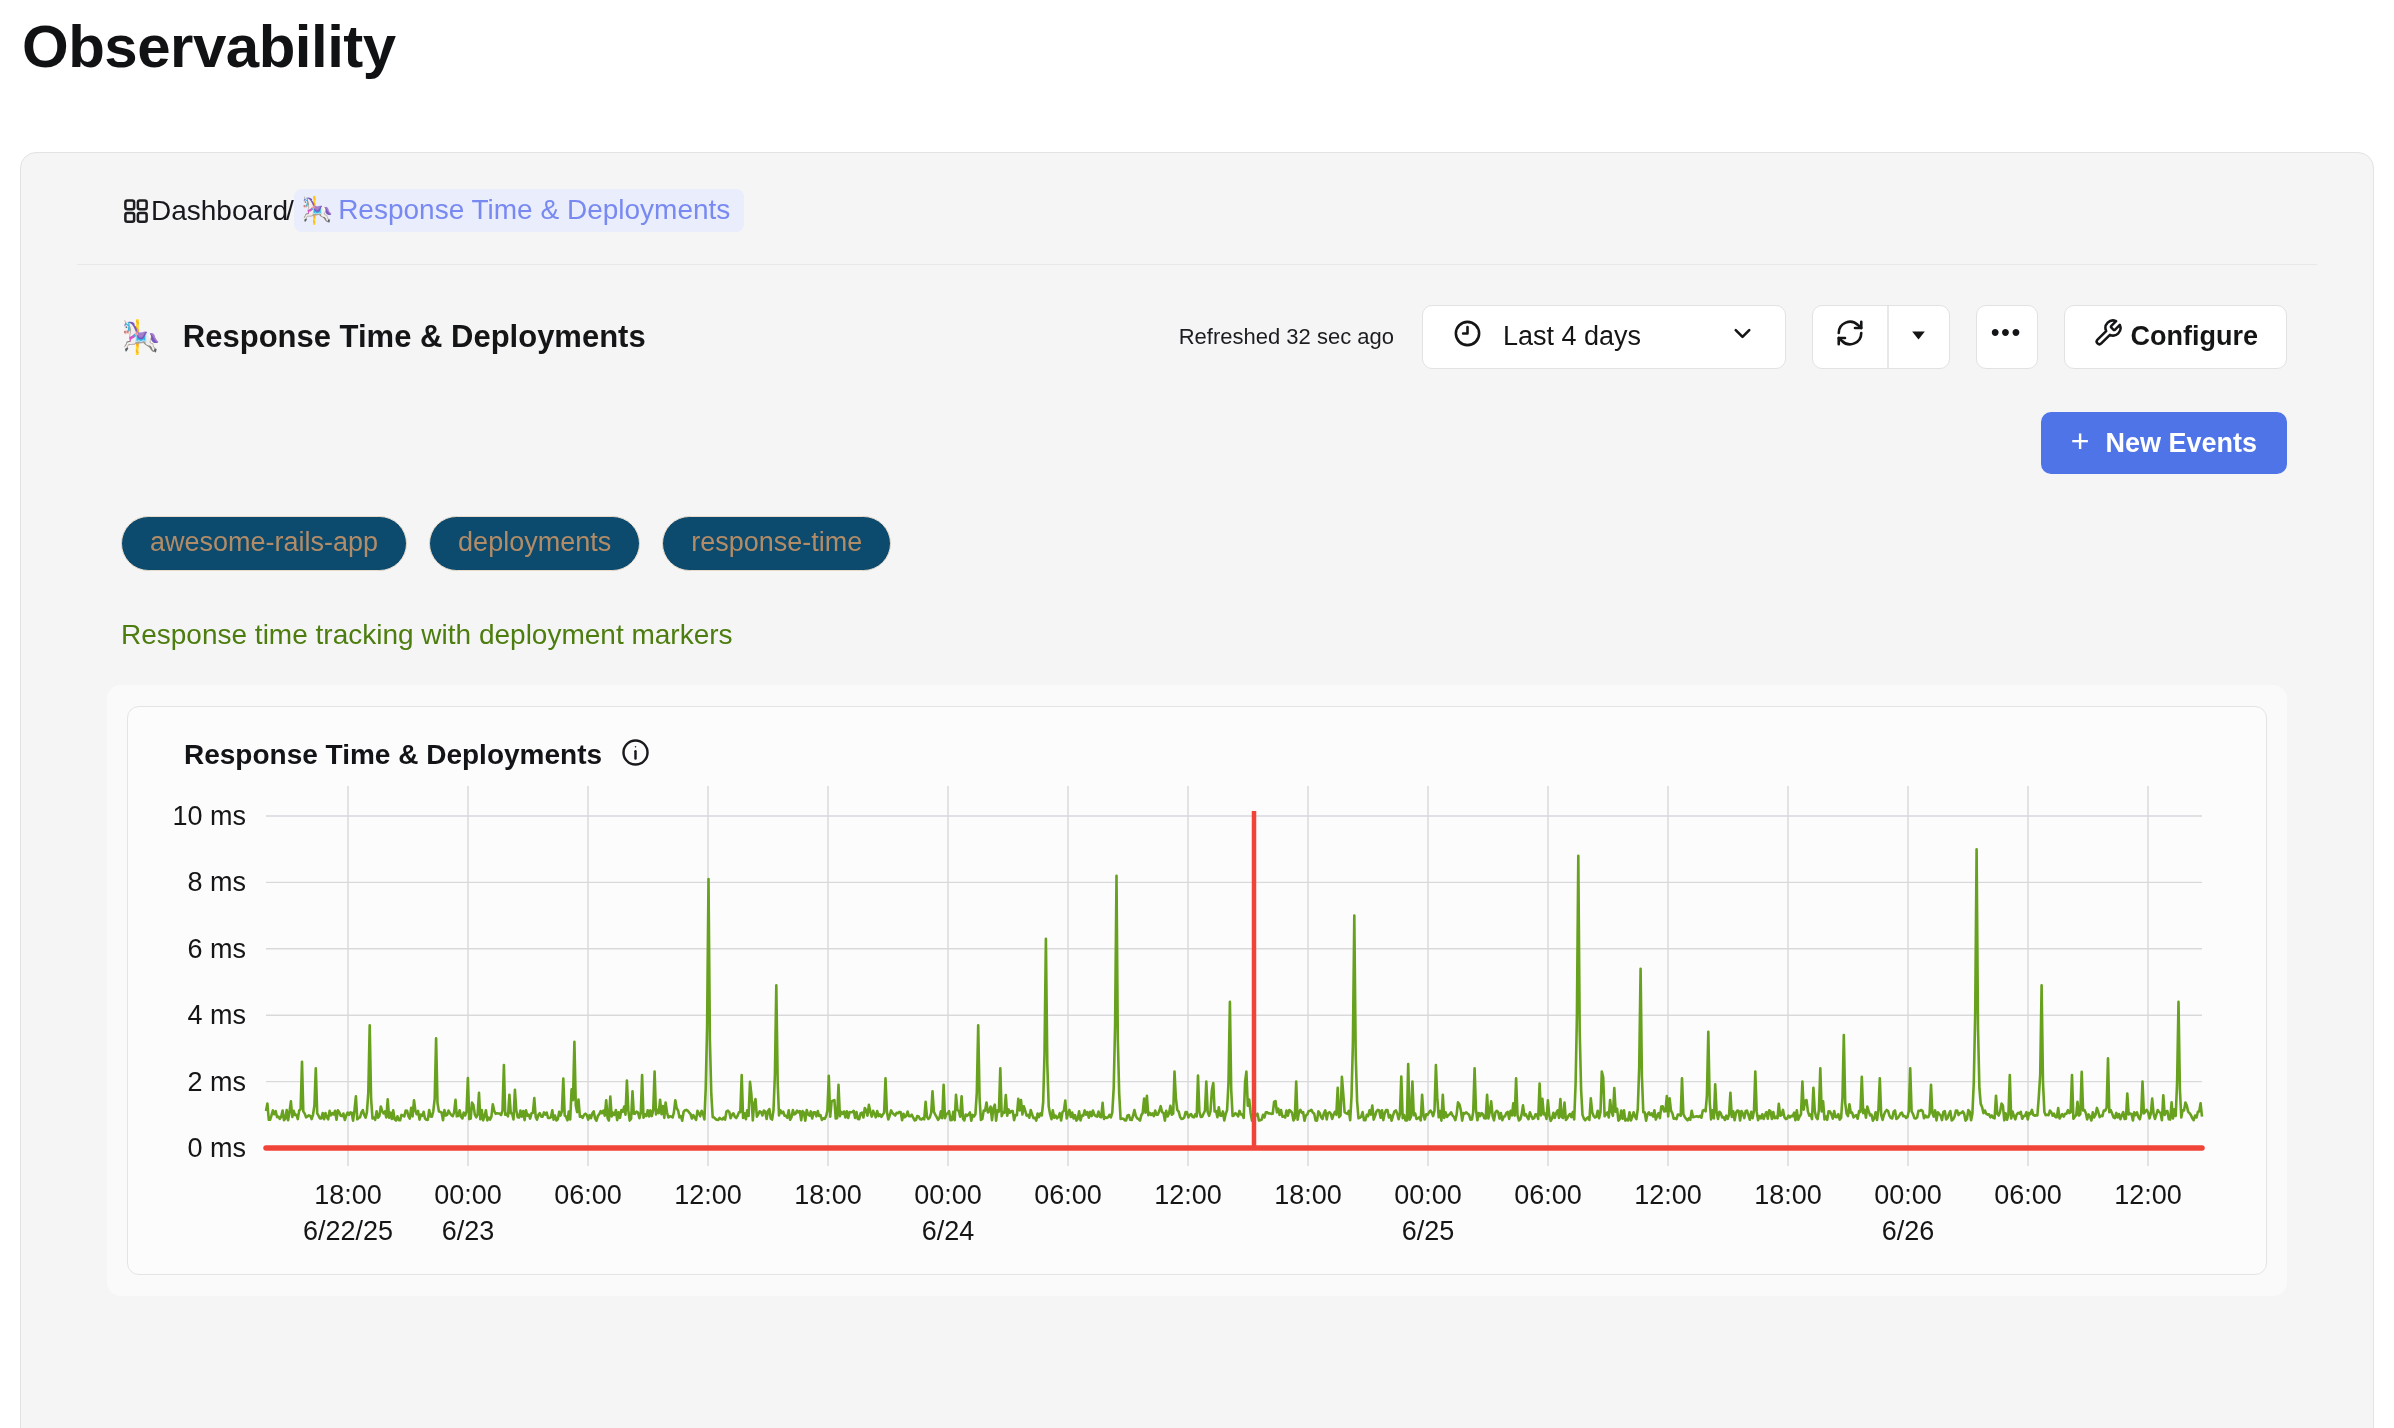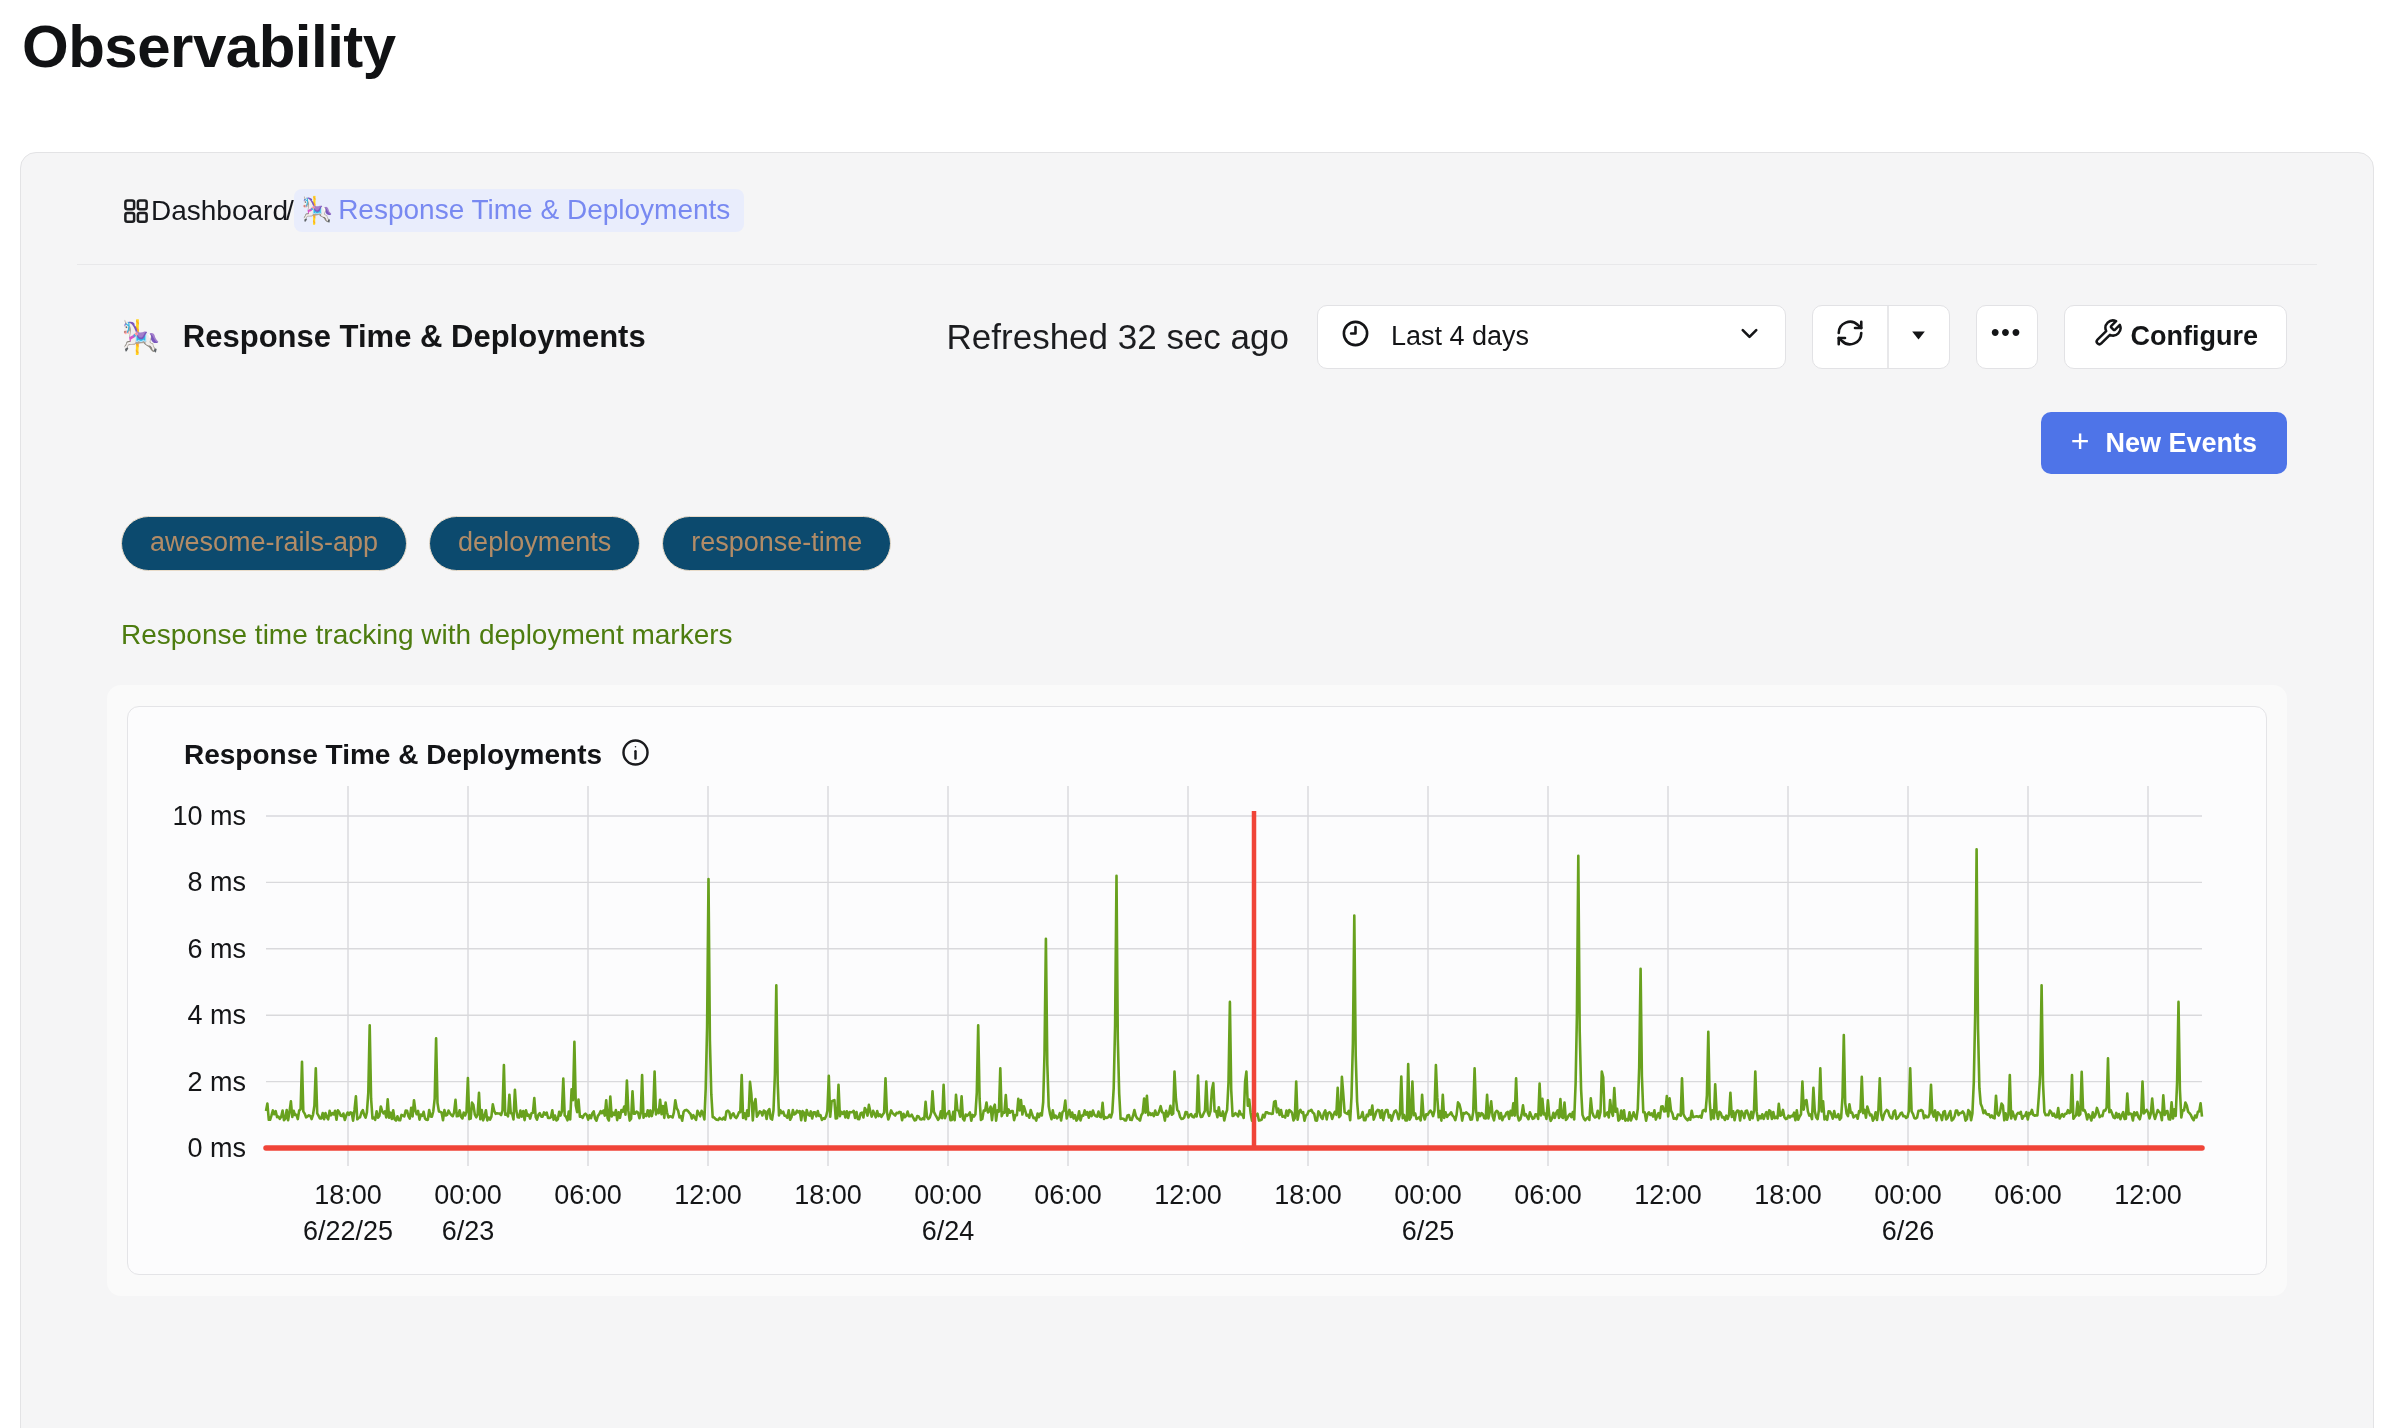--- a/index.html
+++ b/index.html
@@ -29,27 +29,27 @@
   }
   .crumb-chip .emoji { font-size:26px; }
   .divider { border:none; border-top:1.5px solid #e8e8ea; margin:32px -30px 0 -30px; }
 
   
   .header-row { display:flex; align-items:center; justify-content:space-between; margin-top:28px; padding-left:14px; }
   .hleft { display:flex; align-items:center; gap:22px; }
   .hleft .emoji { font-size:32px; }
   .sec-title { font-size:31px; font-weight:700; color:#141517; }
   .hright { display:flex; align-items:center; gap:26px; }
-  .refreshed { font-size:35px; color:#1c1d20; margin-right:2px; }
+  .refreshed { font-size:22px; color:#1c1d20; margin-right:2px; }
   .btn {
     display:inline-flex; align-items:center; background:#ffffff;
     border:1.5px solid #e2e2e5; border-radius:10px; height:64px; cursor:pointer;
     color:#141517; font-size:27px;
   }
-  .select-range { width:469px; padding:0 22px; gap:20px; }
+  .select-range { width:364px; padding:0 29px; gap:20px; }
   .select-range .chev { margin-left:auto; }
   .refresh-group { padding:0; overflow:hidden; }
   .refresh-cell { width:74px; height:100%; display:flex; align-items:center; justify-content:center; }
   .refresh-sep { width:1.5px; height:100%; background:#e8e8ea; }
   .caret-cell { width:60px; }
   .more-btn { width:62px; justify-content:center; font-weight:700; letter-spacing:2px; font-size:24px; padding-bottom:10px; }
   .configure-btn { padding:0 28px; gap:8px; font-weight:600; }
 
   .newpanel-row { display:flex; justify-content:flex-end; margin-top:32px; }
   .newpanel-btn {

